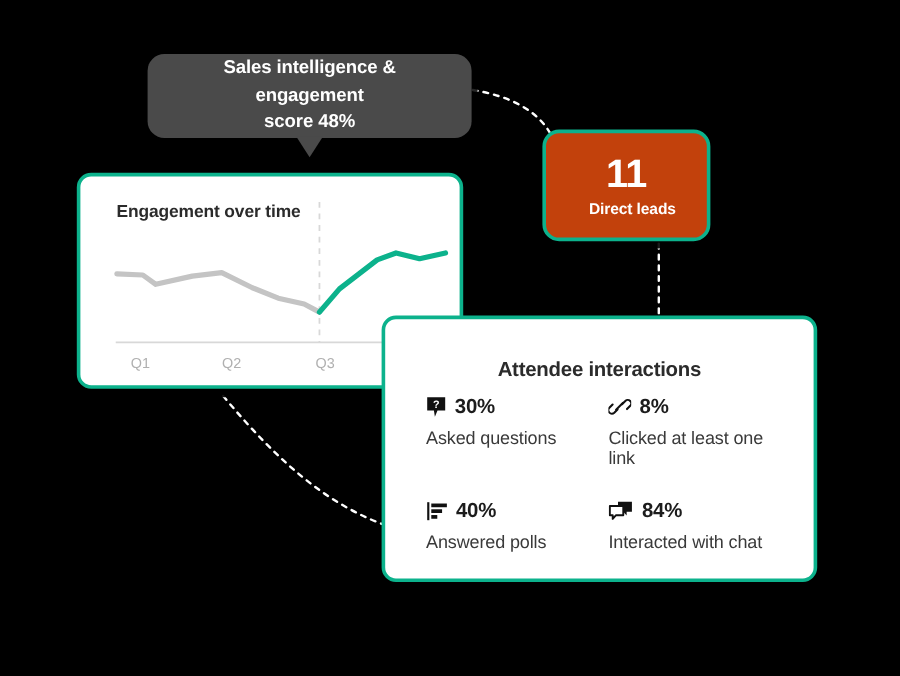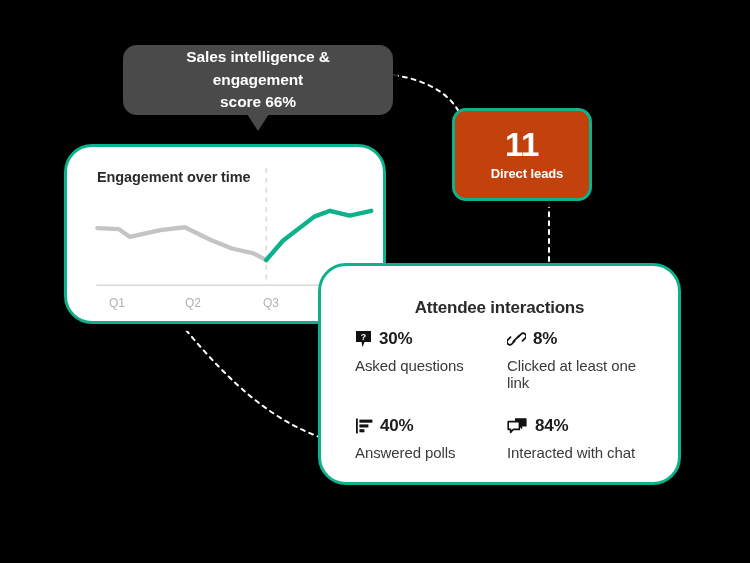--- a/index.html
+++ b/index.html
@@ -13,21 +13,21 @@
   #stage{position:absolute;left:0;top:0;width:750px;height:416px;}
 
   
   .connectors{position:absolute;left:0;top:0;width:750px;height:563px;z-index:5;pointer-events:none;}
 
   
   .card{
     position:absolute;
     background:#ffffff;
     border:3px solid #0cb28c;
-    border-radius:28px;
+    border-radius:12px;
     box-sizing:border-box;
     box-shadow:6px 7px 0 0 rgba(0,0,0,0.92);
   }
 
   
   #tooltip{
     position:absolute;
     left:123px;top:45px;
     width:270px;height:70px;
     background:#4a4a4a;
@@ -136,21 +136,21 @@
     <path d="M 394 75 C 425 80, 448 92, 459 112" fill="none" stroke="#ffffff" stroke-width="2" stroke-dasharray="4 5" stroke-linecap="round"></path>
 
     <path d="M 549 203 C 549 225, 549 245, 549 266" fill="none" stroke="#ffffff" stroke-width="2" stroke-dasharray="4 5" stroke-linecap="round"></path>
 
     <path d="M 186 330 C 232 385, 272 420, 322 438" fill="none" stroke="#ffffff" stroke-width="2" stroke-dasharray="4 5" stroke-linecap="round"></path>
   </svg>
 
   <div id="tooltip">
     <div class="tt-text">
       <span>Sales intelligence &amp; engagement</span><br>
-      <span>score 66%</span>
+      <span>score 48%</span>
     </div>
     <div class="tail"></div>
   </div>
 
   <div id="chart-card" class="card">
     <div id="chart-title">Engagement over time</div>
 
     <svg id="chart-plot" viewBox="0 0 322 180" preserveAspectRatio="none">
 
       <line x1="30" y1="143" x2="300" y2="143" stroke="#d8d8d8" stroke-width="1.5"></line>

